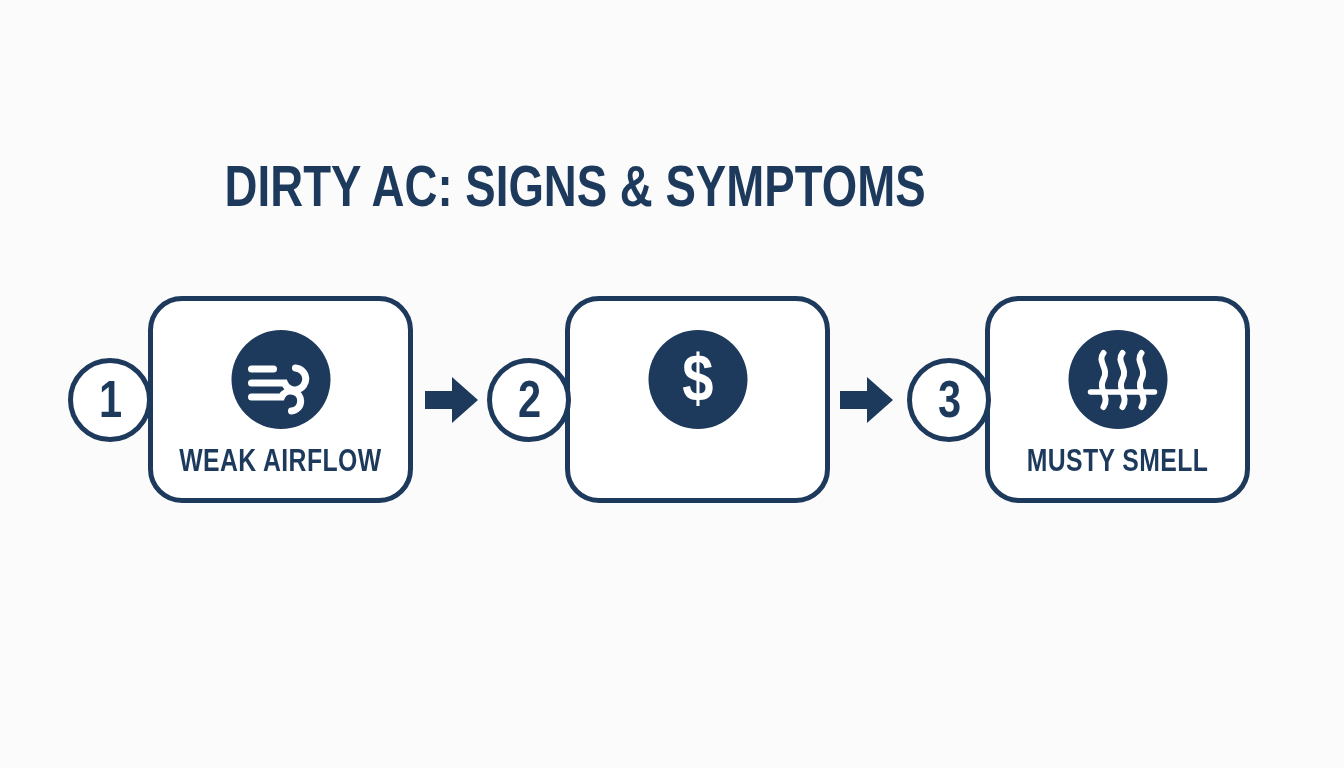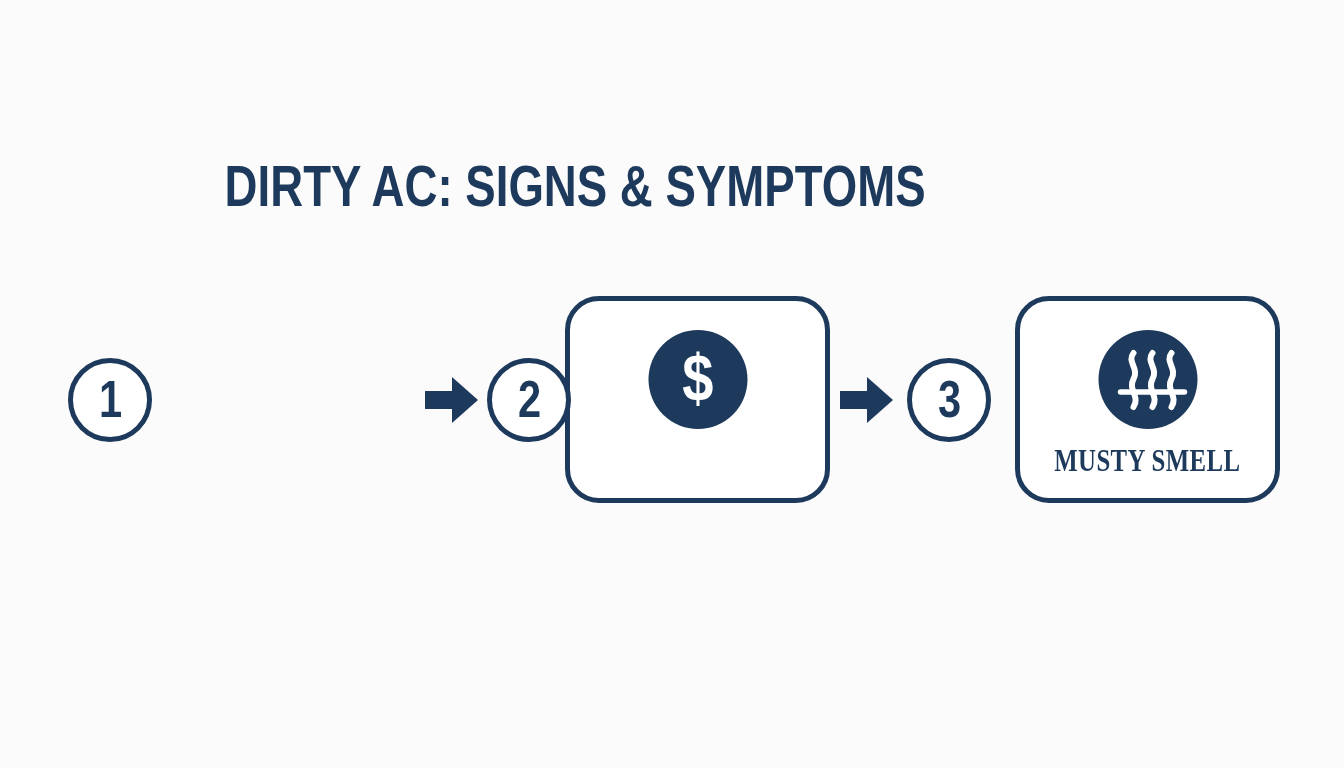--- a/index.html
+++ b/index.html
@@ -44,21 +44,21 @@
     top: 296px;
     width: 265px;
     height: 207px;
     background: var(--card-background);
     border: 5px solid var(--navy);
     border-radius: 34px;
     z-index: 1;
   }
   .card-1 { left: 148px; }
   .card-2 { left: 565px; }
-  .card-3 { left: 1015px; font-family: Liberation Serif, serif; }
+  .card-3 { left: 985px; }
   .icon-circle {
     position: absolute;
     top: 29px;
     left: 50%;
     transform: translateX(-50%);
     width: 99px;
     height: 99px;
     border-radius: 50%;
     background: var(--navy);
     display: flex;
@@ -128,20 +128,32 @@
 </style>
 </head>
 <body>
 
 <div class="stage">
 
   <div class="title-wrap">
     <span class="title">DIRTY AC: SIGNS &amp; SYMPTOMS</span>
   </div>
 
+  <div class="card card-1">
+    <div class="icon-circle">
+      <svg class="icon-svg" width="95" height="95" viewBox="0 0 95 95" fill="none" stroke="#ffffff" stroke-width="7" stroke-linecap="round">
+        <path d="M18 37 H40"></path>
+        <path d="M18 51 h33 a11 11 0 1 0 11 -15"></path>
+        <path d="M18 65 h30 a10 10 0 1 1 10 14"></path>
+      </svg>
+    </div>
+    <div class="card-label-wrap">
+      <span class="card-label">WEAK AIRFLOW</span>
+    </div>
+  </div>
   <div class="num-badge badge-1">
     <span class="num">1</span>
   </div>
 
   <div class="arrow arrow-1">
     <svg viewBox="0 0 53 46">
       <g fill="#1d3a5c">
         <rect x="0" y="14" width="27" height="18"></rect>
         <polygon points="27,0 53,23 27,46"></polygon>
       </g>

